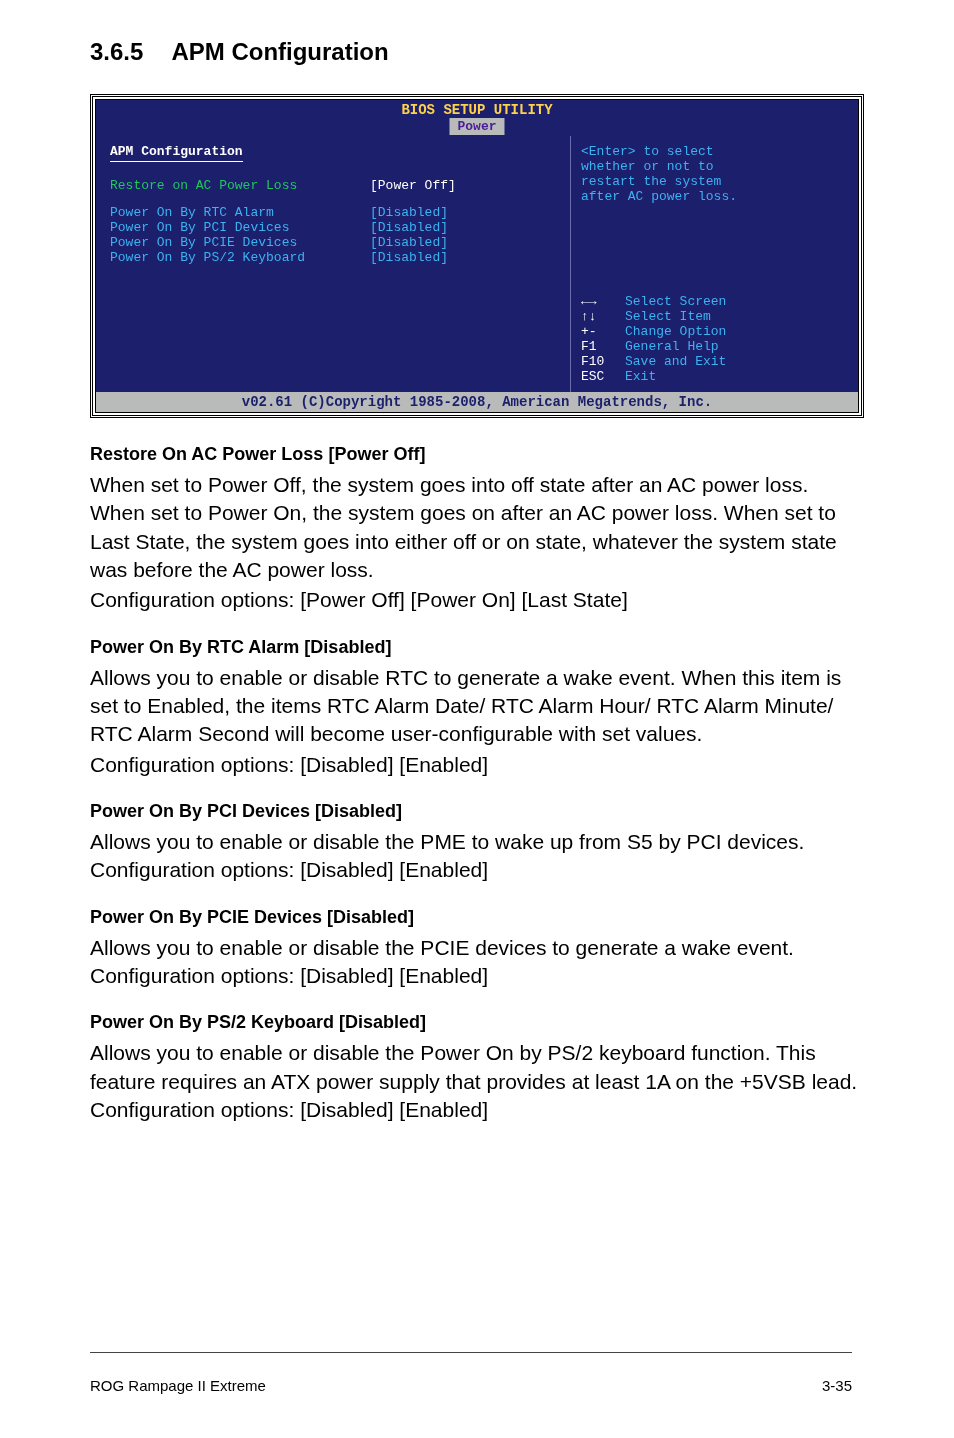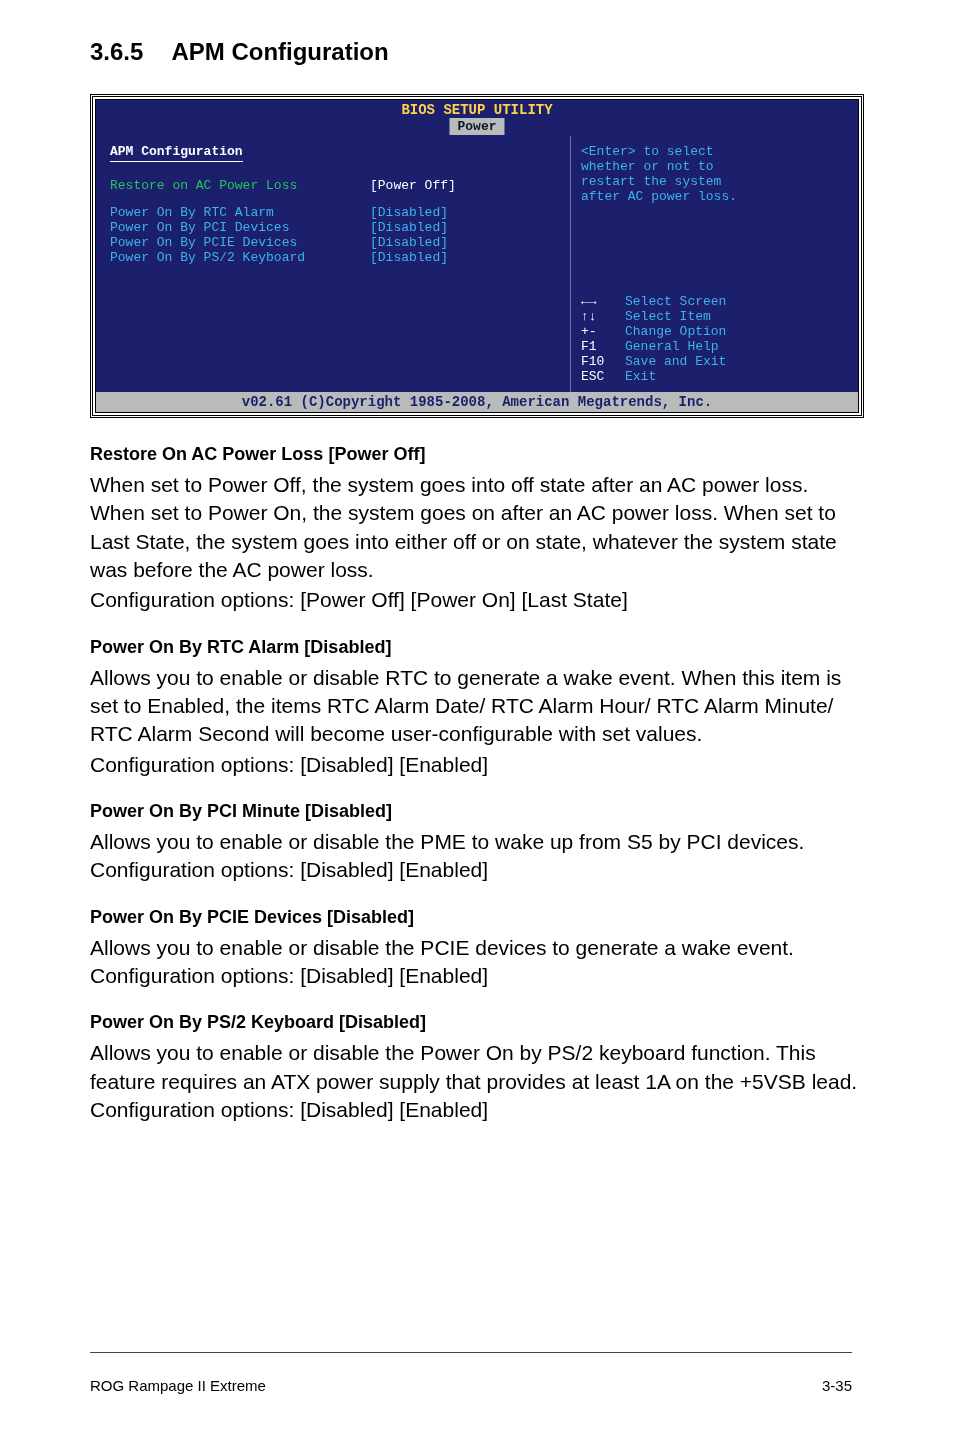--- a/index.html
+++ b/index.html
@@ -32,21 +32,21 @@
     font-family: "Courier New", monospace;
     font-size: 14px;
     font-weight: bold;
     text-align: center;
     padding: 2px 0 0 0;
   }
   .bios-tab-row { height: 18px; position: relative; }
   .bios-tab {
     display: inline-block;
     background: #b9bbbb;
-    color: #0f172a;
+    color: #4c1d95;
     font-family: "Courier New", monospace;
     font-size: 13px;
     font-weight: bold;
     padding: 1px 8px;
     position: absolute;
     left: 50%;
     transform: translateX(-50%);
   }
   .bios-body { display: flex; }
   .bios-left {
@@ -197,21 +197,21 @@
 </div>
 
 <h3 class="subhead">Restore On AC Power Loss [Power Off]</h3>
 <p class="body tight">When set to Power Off, the system goes into off state after an AC power loss. When set to Power On, the system goes on after an AC power loss. When set to Last State, the system goes into either off or on state, whatever the system state was before the AC power loss.</p>
 <p class="body">Configuration options: [Power Off] [Power On] [Last State]</p>
 
 <h3 class="subhead">Power On By RTC Alarm [Disabled]</h3>
 <p class="body tight">Allows you to enable or disable RTC to generate a wake event. When this item is set to Enabled, the items RTC Alarm Date/ RTC Alarm Hour/ RTC Alarm Minute/ RTC Alarm Second will become user-configurable with set values.</p>
 <p class="body">Configuration options: [Disabled] [Enabled]</p>
 
-<h3 class="subhead">Power On By PCI Minute [Disabled]</h3>
+<h3 class="subhead">Power On By PCI Devices [Disabled]</h3>
 <p class="body">Allows you to enable or disable the PME to wake up from S5 by PCI devices. Configuration options: [Disabled] [Enabled]</p>
 
 <h3 class="subhead">Power On By PCIE Devices [Disabled]</h3>
 <p class="body">Allows you to enable or disable the PCIE devices to generate a wake event. Configuration options: [Disabled] [Enabled]</p>
 
 <h3 class="subhead">Power On By PS/2 Keyboard [Disabled]</h3>
 <p class="body">Allows you to enable or disable the Power On by PS/2 keyboard function. This feature requires an ATX power supply that provides at least 1A on the +5VSB lead. Configuration options: [Disabled] [Enabled]</p>
 
 <div class="footer">
   <span>ROG Rampage II Extreme</span>

